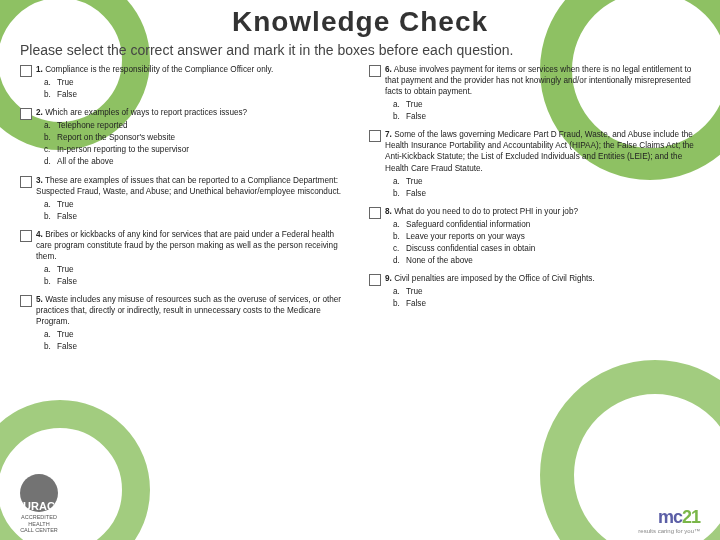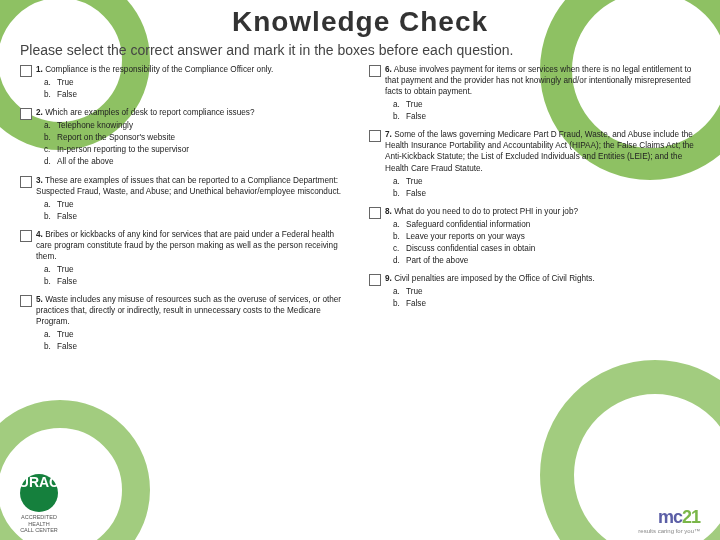--- a/index.html
+++ b/index.html
@@ -151,25 +151,25 @@
     .logo-urac {
       display: flex;
       flex-direction: column;
       align-items: center;
     }
 
     .urac-circle {
       width: 38px;
       height: 38px;
       border-radius: 50%;
-      background: #15803d;
-      display: flex;
-      align-items: flex-start;
+      background: #737373;
+      display: flex;
+      align-items: flex-end;
       justify-content: center;
-      font-size: 14px;
+      font-size: 11px;
       font-weight: bold;
       color: #fff;
     }
 
     .urac-text {
       font-size: 5.5px;
       color: #555;
       text-align: center;
       max-width: 60px;
       margin-top: 2px;
@@ -230,25 +230,25 @@
               <span>False</span>
             </div>
           </div>
         </div>
       </div>
 
       <div class="question-block">
         <div class="checkbox"></div>
         <div class="question-content">
           <span class="question-num">2.</span>
-          <span class="question-text">Which are examples of desk to report compliance issues?</span>
-          <div class="options">
-            <div class="option-item">
-              <span class="option-letter">a.</span>
-              <span>Telephone knowingly</span>
+          <span class="question-text">Which are examples of ways to report practices issues?</span>
+          <div class="options">
+            <div class="option-item">
+              <span class="option-letter">a.</span>
+              <span>Telephone reported</span>
             </div>
             <div class="option-item">
               <span class="option-letter">b.</span>
               <span>Report on the Sponsor's website</span>
             </div>
             <div class="option-item">
               <span class="option-letter">c.</span>
               <span>In-person reporting to the supervisor</span>
             </div>
             <div class="option-item">
@@ -365,21 +365,21 @@
             <div class="option-item">
               <span class="option-letter">b.</span>
               <span>Leave your reports on your ways</span>
             </div>
             <div class="option-item">
               <span class="option-letter">c.</span>
               <span>Discuss confidential cases in obtain</span>
             </div>
             <div class="option-item">
               <span class="option-letter">d.</span>
-              <span>Part of the above</span>
+              <span>None of the above</span>
             </div>
           </div>
         </div>
       </div>
 
       <div class="question-block">
         <div class="checkbox"></div>
         <div class="question-content">
           <span class="question-num">9.</span>
           <span class="question-text">Civil penalties are imposed by the Office of Civil Rights.</span>

